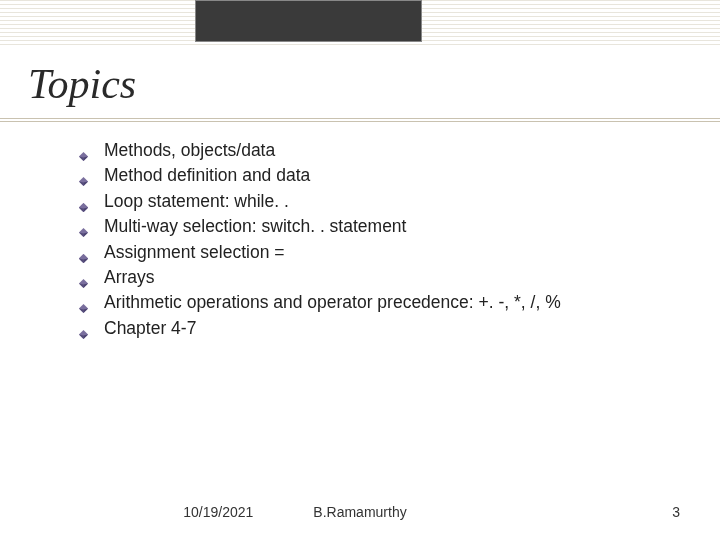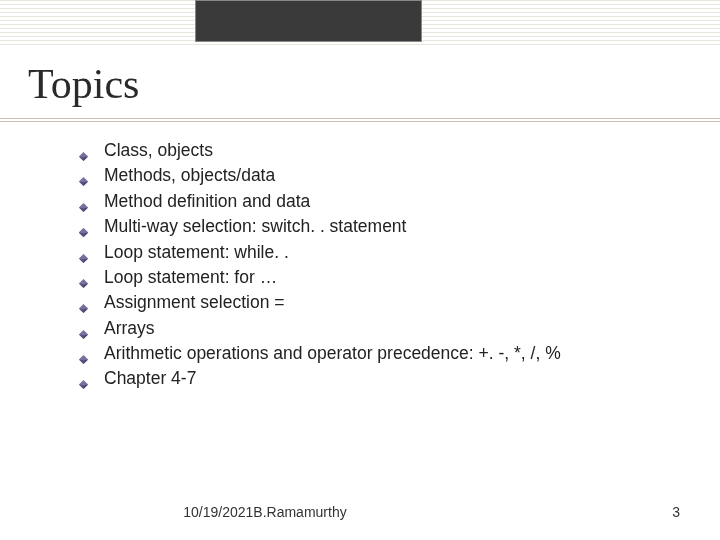--- a/index.html
+++ b/index.html
@@ -32,20 +32,21 @@
     border: 1px solid #888;
   }
   .title {
     position: absolute;
     top: 60px;
     left: 28px;
     font-family: "Comic Sans MS", "Segoe Script", cursive;
     font-size: 42px;
     color: #2a2a2a;
     font-weight: normal;
+    font-style: italic;
   }
   .title-underline {
     position: absolute;
     top: 118px;
     left: 0; right: 0;
     height: 6px;
     background: repeating-linear-gradient(
       to bottom,
       #c9c2b0 0px, #c9c2b0 1px,
       #fff 1px, #fff 3px
@@ -81,68 +82,63 @@
     left: 40px;
     right: 40px;
     display: flex;
     justify-content: space-between;
     align-items: center;
     font-size: 14px;
     color: #333;
     font-family: Verdana, sans-serif;
   }
   .footer-date { flex: 1; text-align: right; }
-  .footer-author { flex: 1; text-align: left; }
+  .footer-author { flex: 1; text-align: center; }
   .footer-page { flex: 1; text-align: right; }
 </style>
 </head>
 <body>
 
 <div class="top-accent"></div>
 
 <h1 class="title">Topics</h1>
 <div class="title-underline"></div>
 
 <div class="content">
   <ul class="bullet-list" id="bullet-list">
-      <li><span class="bullet"><svg width="11" height="11" viewBox="0 0 12 12">
-    <polygon points="6,1 11,6 6,11 1,6" fill="#7a6f9e"></polygon>
-    <polygon points="6,11 11,6 6,7" fill="#4b4370"></polygon>
-    <polygon points="6,11 1,6 6,7" fill="#4b4370" opacity="0.8"></polygon>
-  </svg></span><span>Class, objects</span></li>
       <li><span class="bullet"><svg width="11" height="11" viewBox="0 0 12 12">
     <polygon points="6,1 11,6 6,11 1,6" fill="#7a6f9e"></polygon>
     <polygon points="6,11 11,6 6,7" fill="#4b4370"></polygon>
     <polygon points="6,11 1,6 6,7" fill="#4b4370" opacity="0.8"></polygon>
   </svg></span><span>Methods, objects/data</span></li>
       <li><span class="bullet"><svg width="11" height="11" viewBox="0 0 12 12">
     <polygon points="6,1 11,6 6,11 1,6" fill="#7a6f9e"></polygon>
     <polygon points="6,11 11,6 6,7" fill="#4b4370"></polygon>
     <polygon points="6,11 1,6 6,7" fill="#4b4370" opacity="0.8"></polygon>
   </svg></span><span>Method definition and data</span></li>
       <li><span class="bullet"><svg width="11" height="11" viewBox="0 0 12 12">
     <polygon points="6,1 11,6 6,11 1,6" fill="#7a6f9e"></polygon>
     <polygon points="6,11 11,6 6,7" fill="#4b4370"></polygon>
     <polygon points="6,11 1,6 6,7" fill="#4b4370" opacity="0.8"></polygon>
   </svg></span></li>
       <li><span class="bullet"><svg width="11" height="11" viewBox="0 0 12 12">
     <polygon points="6,1 11,6 6,11 1,6" fill="#7a6f9e"></polygon>
     <polygon points="6,11 11,6 6,7" fill="#4b4370"></polygon>
     <polygon points="6,11 1,6 6,7" fill="#4b4370" opacity="0.8"></polygon>
+  </svg></span><span>Loop statement: while. .</span></li>
+      <li><span class="bullet"><svg width="11" height="11" viewBox="0 0 12 12">
+    <polygon points="6,1 11,6 6,11 1,6" fill="#7a6f9e"></polygon>
+    <polygon points="6,11 11,6 6,7" fill="#4b4370"></polygon>
+    <polygon points="6,11 1,6 6,7" fill="#4b4370" opacity="0.8"></polygon>
   </svg></span><span>Multi-way selection: switch. . statement</span></li>
       <li><span class="bullet"><svg width="11" height="11" viewBox="0 0 12 12">
     <polygon points="6,1 11,6 6,11 1,6" fill="#7a6f9e"></polygon>
     <polygon points="6,11 11,6 6,7" fill="#4b4370"></polygon>
     <polygon points="6,11 1,6 6,7" fill="#4b4370" opacity="0.8"></polygon>
-  </svg></span><span>Loop statement: while. .</span></li>
-      <li><span class="bullet"><svg width="11" height="11" viewBox="0 0 12 12">
-    <polygon points="6,1 11,6 6,11 1,6" fill="#7a6f9e"></polygon>
-    <polygon points="6,11 11,6 6,7" fill="#4b4370"></polygon>
-    <polygon points="6,11 1,6 6,7" fill="#4b4370" opacity="0.8"></polygon>
-  </svg></span><span>Loop statement: for …</span></li>
+  </svg></span></li>
       <li><span class="bullet"><svg width="11" height="11" viewBox="0 0 12 12">
     <polygon points="6,1 11,6 6,11 1,6" fill="#7a6f9e"></polygon>
     <polygon points="6,11 11,6 6,7" fill="#4b4370"></polygon>
     <polygon points="6,11 1,6 6,7" fill="#4b4370" opacity="0.8"></polygon>
   </svg></span><span>Assignment selection =</span></li>
       <li><span class="bullet"><svg width="11" height="11" viewBox="0 0 12 12">
     <polygon points="6,1 11,6 6,11 1,6" fill="#7a6f9e"></polygon>
     <polygon points="6,11 11,6 6,7" fill="#4b4370"></polygon>
     <polygon points="6,11 1,6 6,7" fill="#4b4370" opacity="0.8"></polygon>
   </svg></span><span>Arrays</span></li>

